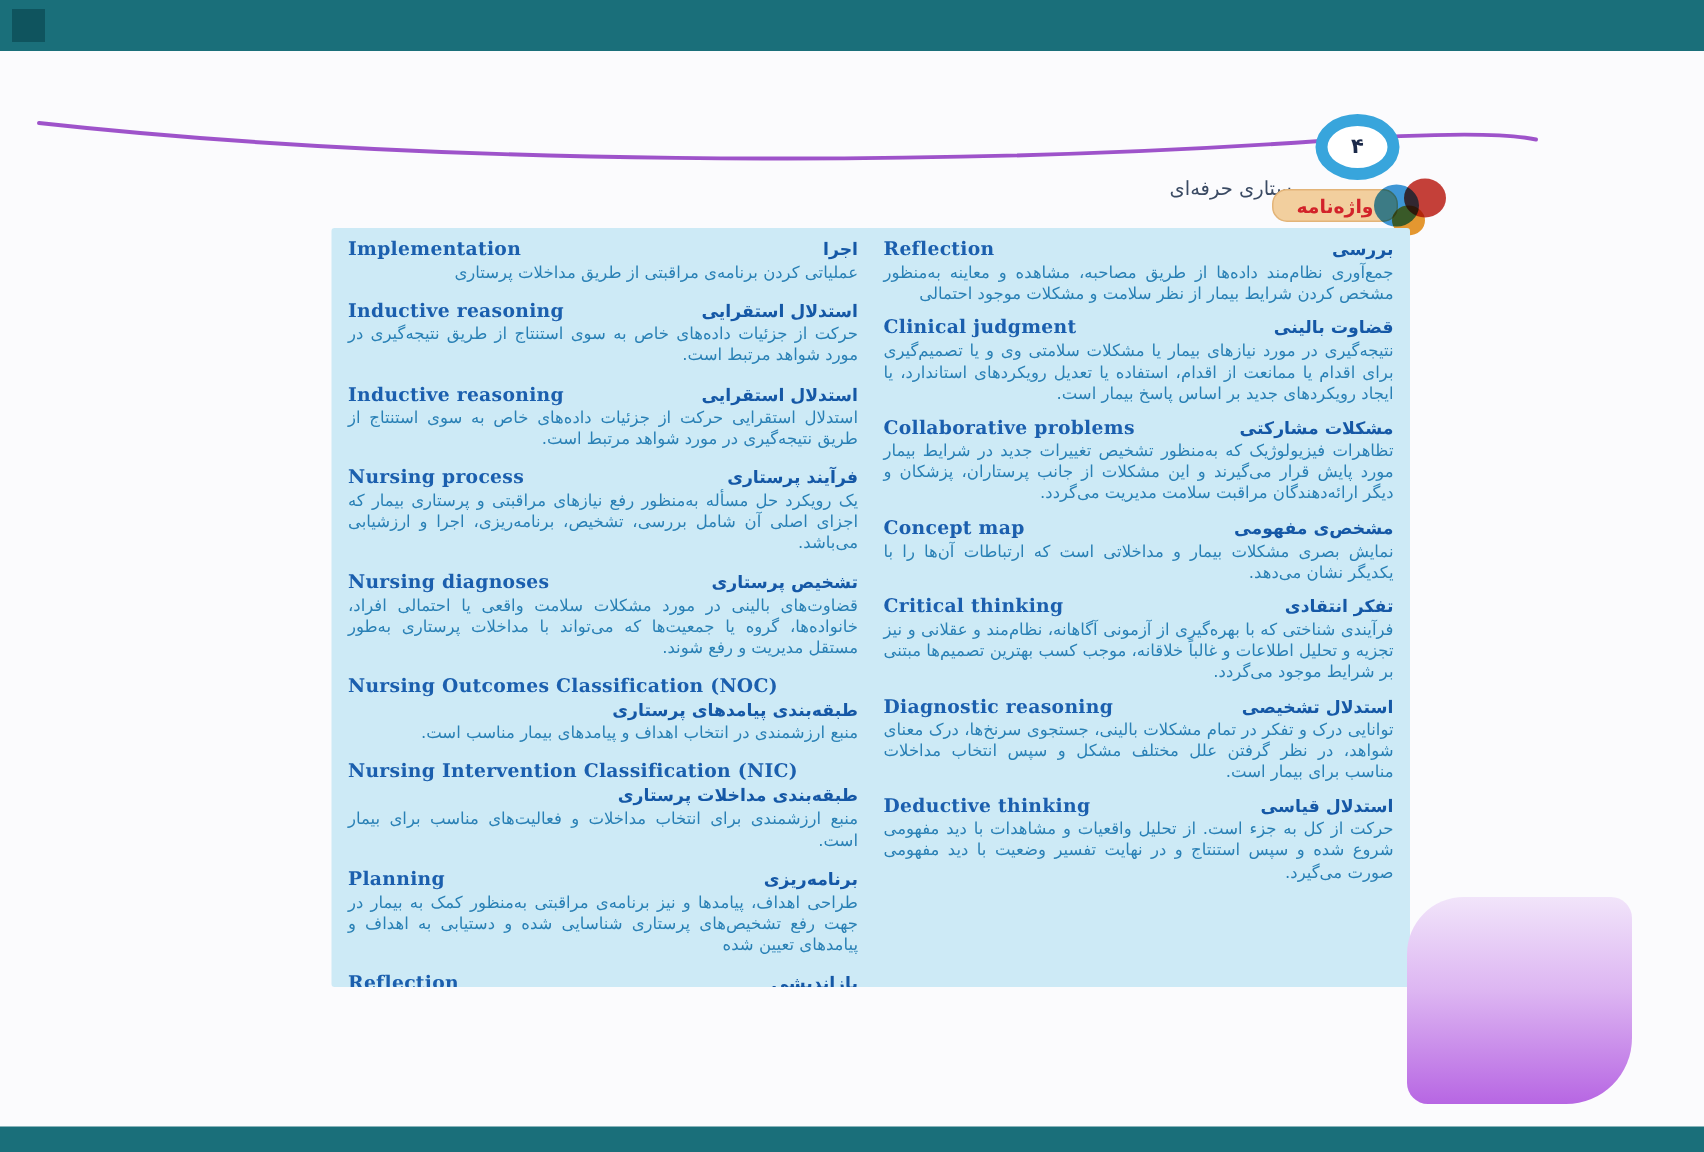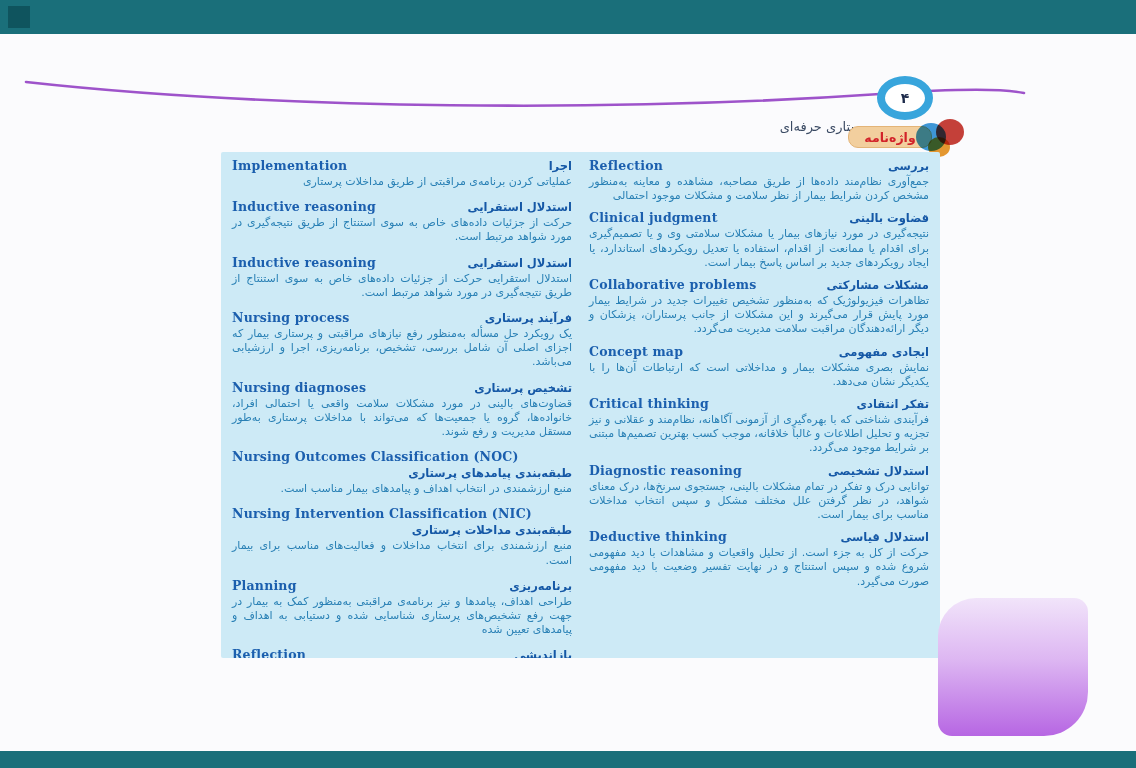--- a/index.html
+++ b/index.html
@@ -187,21 +187,21 @@
         <div class="entry-head">
           <span class="term-en">Collaborative problems</span>
           <span class="term-fa">مشکلات مشارکتی</span>
         </div>
         <p class="term-def">تظاهرات فیزیولوژیک که به‌منظور تشخیص تغییرات جدید در شرایط بیمار مورد پایش قرار می‌گیرند و این مشکلات از جانب پرستاران، پزشکان و دیگر ارائه‌دهندگان مراقبت سلامت مدیریت می‌گردد.</p>
       </div>
 
       <div class="entry">
         <div class="entry-head">
           <span class="term-en">Concept map</span>
-          <span class="term-fa">ایجاد‌ی مفهومی</span>
+          <span class="term-fa">مشخص‌ی مفهومی</span>
         </div>
         <p class="term-def">نمایش بصری مشکلات بیمار و مداخلاتی است که ارتباطات آن‌ها را با یکدیگر نشان می‌دهد.</p>
       </div>
 
       <div class="entry">
         <div class="entry-head">
           <span class="term-en">Critical thinking</span>
           <span class="term-fa">تفکر انتقادی</span>
         </div>
         <p class="term-def">فرآیندی شناختی که با بهره‌گیری از آزمونی آگاهانه، نظام‌مند و عقلانی و نیز تجزیه و تحلیل اطلاعات و غالباً خلاقانه، موجب کسب بهترین تصمیم‌ها مبتنی بر شرایط موجود می‌گردد.</p>

